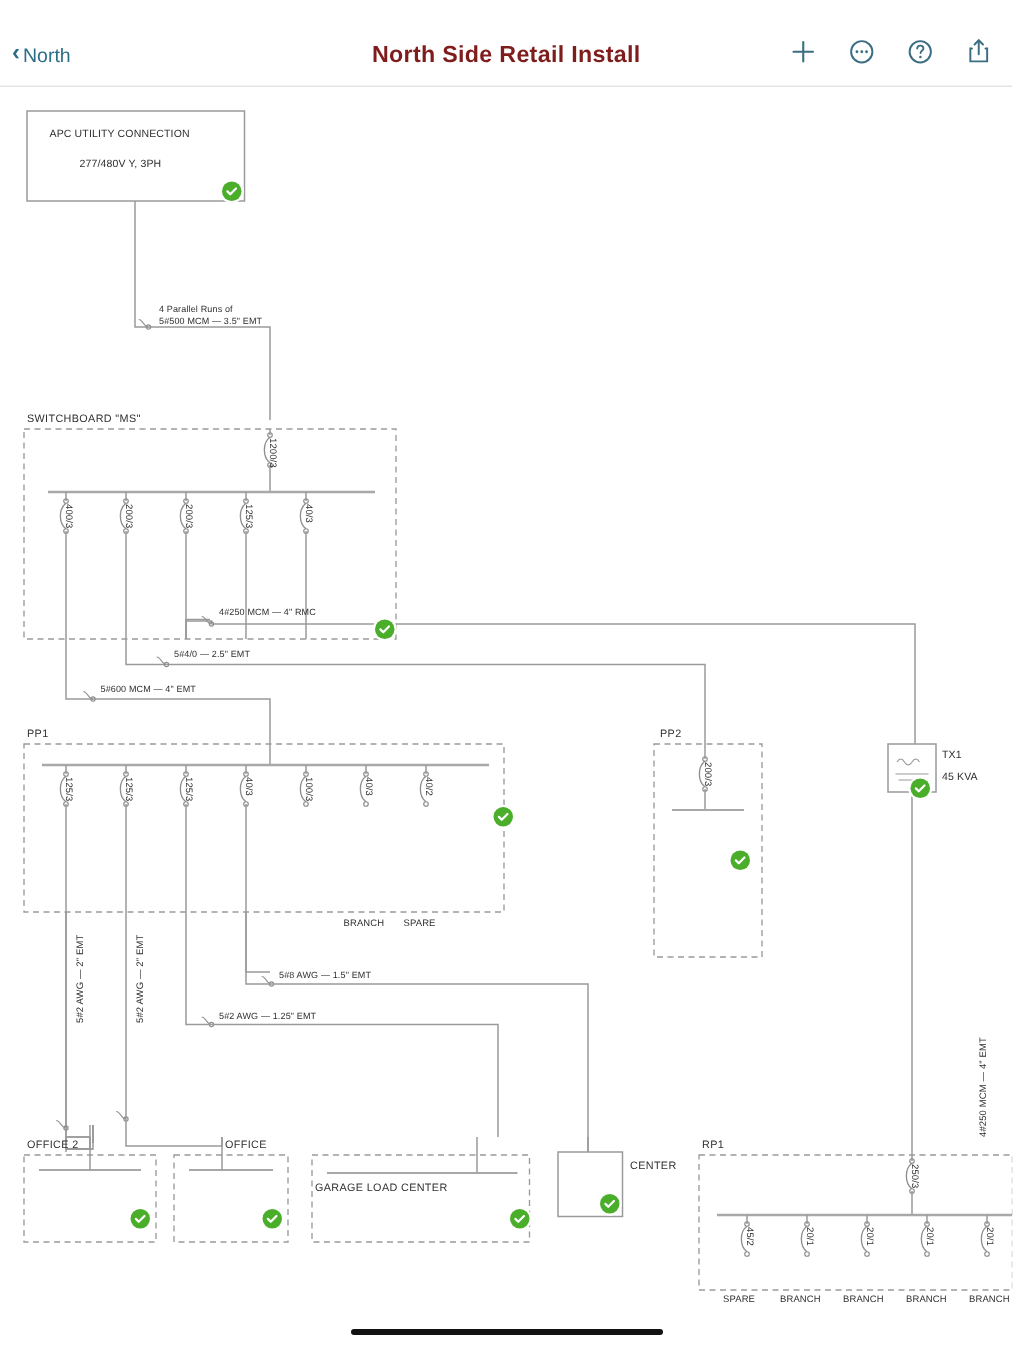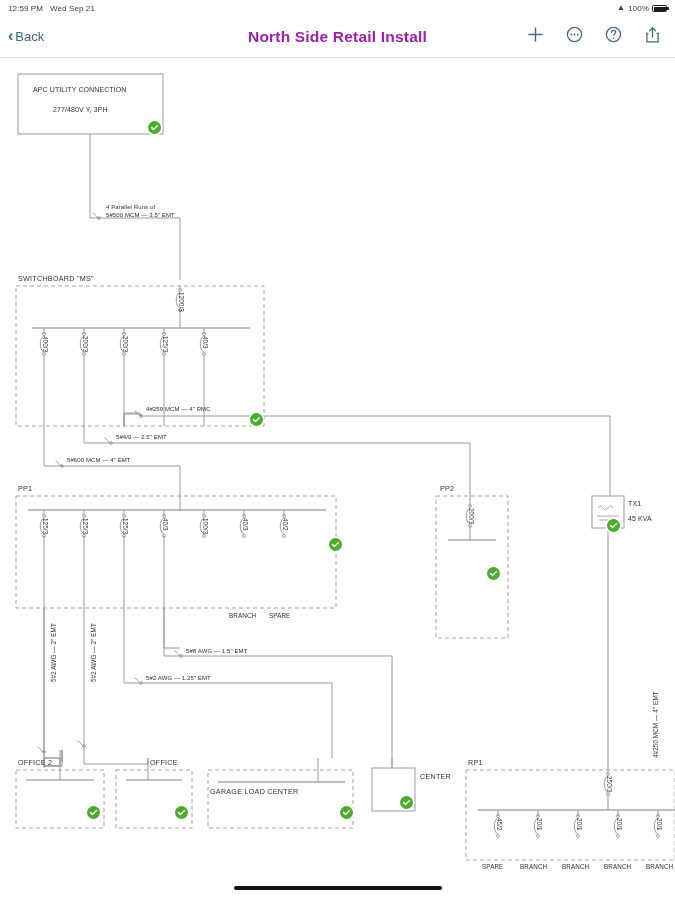--- a/index.html
+++ b/index.html
@@ -34,21 +34,21 @@
     border-bottom:1px solid #e2e5e8; background:#fff;
     display:flex; align-items:center;
   }
   .back-btn{
     position:absolute; left:8px; display:flex; align-items:center; gap:2px;
     color:#2c6d88; font-size:13px; cursor:pointer;
   }
   .chev{ font-size:16px; line-height:1; font-weight:600; margin-top:-1px;}
   .nav-title{
     position:absolute; left:0; right:0; text-align:center;
-    color:#a21caf; font-size:15.5px; font-weight:700; letter-spacing:.2px;
+    color:#7f1d1d; font-size:15.5px; font-weight:700; letter-spacing:.2px;
     pointer-events:none;
   }
   .nav-actions{ position:absolute; right:14px; display:flex; align-items:center; gap:22px;}
   .nav-actions .ic{ cursor:pointer; color:#3b6e83; display:block;}
 
   
   .canvas{ position:absolute; top:58px; left:0; width:675px; height:820px; }
   .canvas svg{ position:absolute; top:0; left:0; }
 
   .lbl{
@@ -72,36 +72,25 @@
   .home-ind{
     position:absolute; bottom:10px; left:50%; transform:translateX(-50%);
     width:208px; height:4px; border-radius:3px; background:#121212;
   }
 </style>
 </head>
 <body>
 
 <div id="root">
 
-  <div class="statusbar">
-    <div class="sb-left">
-      <span>12:59 PM</span>
-      <span>Wed Sep 21</span>
-    </div>
-    <div class="sb-right">
-      <span class="wifi-glyph">▲</span>
-      <span>100%</span>
-      <span class="batt"></span>
-    </div>
-  </div>
 
   <div class="navbar">
     <div class="back-btn">
       <span class="chev">‹</span>
-      <span>Back</span>
+      <span>North</span>
     </div>
     <div class="nav-title">North Side Retail Install</div>
     <div class="nav-actions">
       <span class="ic">
         <svg width="17" height="17" viewBox="0 0 17 17">
             <path d="M8.5 2v13M2 8.5h13" stroke="#3b6e83" stroke-width="1.4" stroke-linecap="round"></path>
           </svg>
       </span>
       <span class="ic">
         <svg width="17" height="17" viewBox="0 0 17 17">

